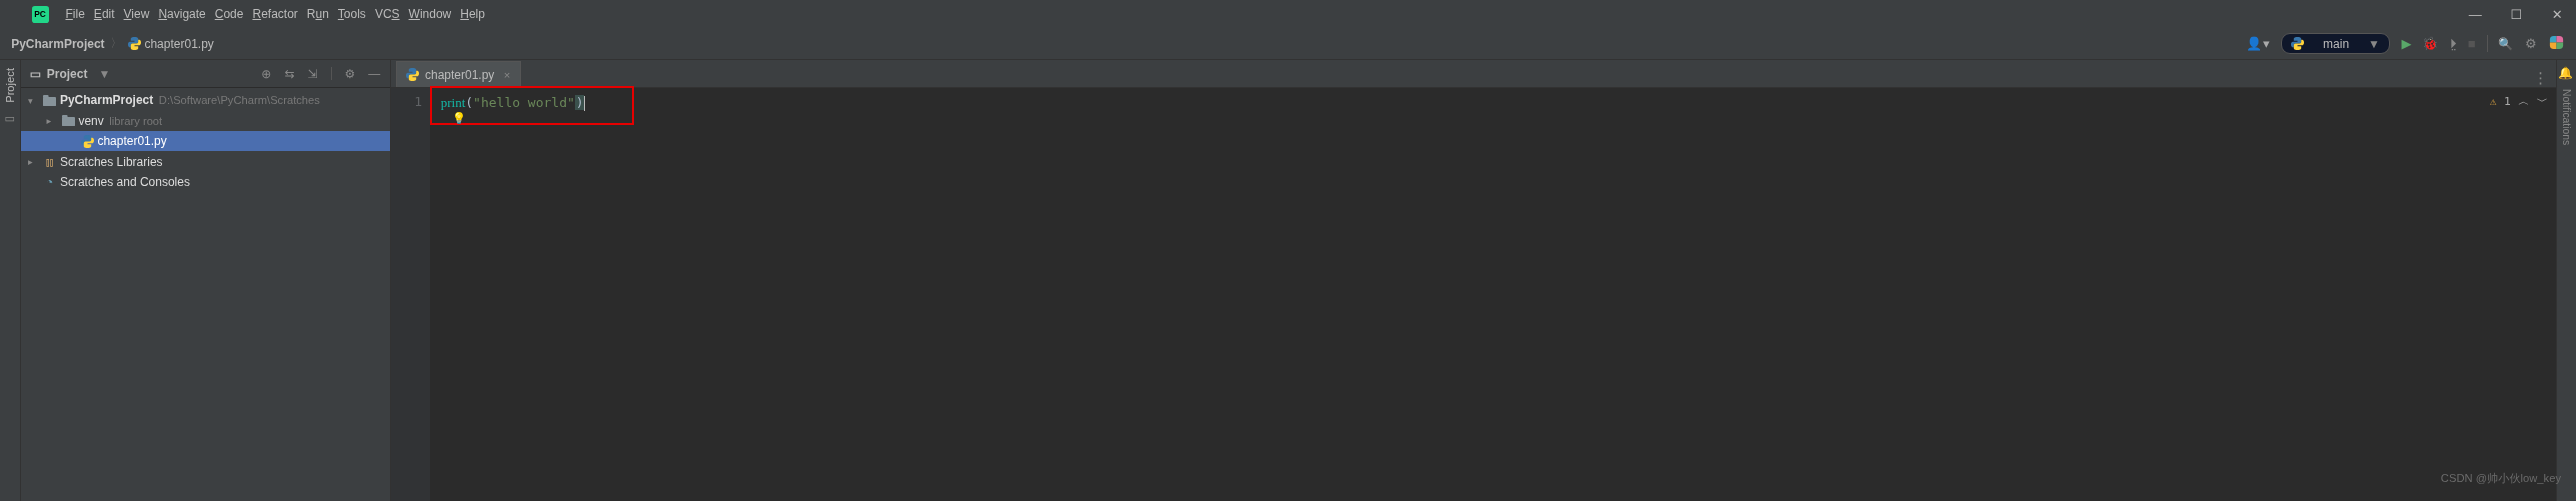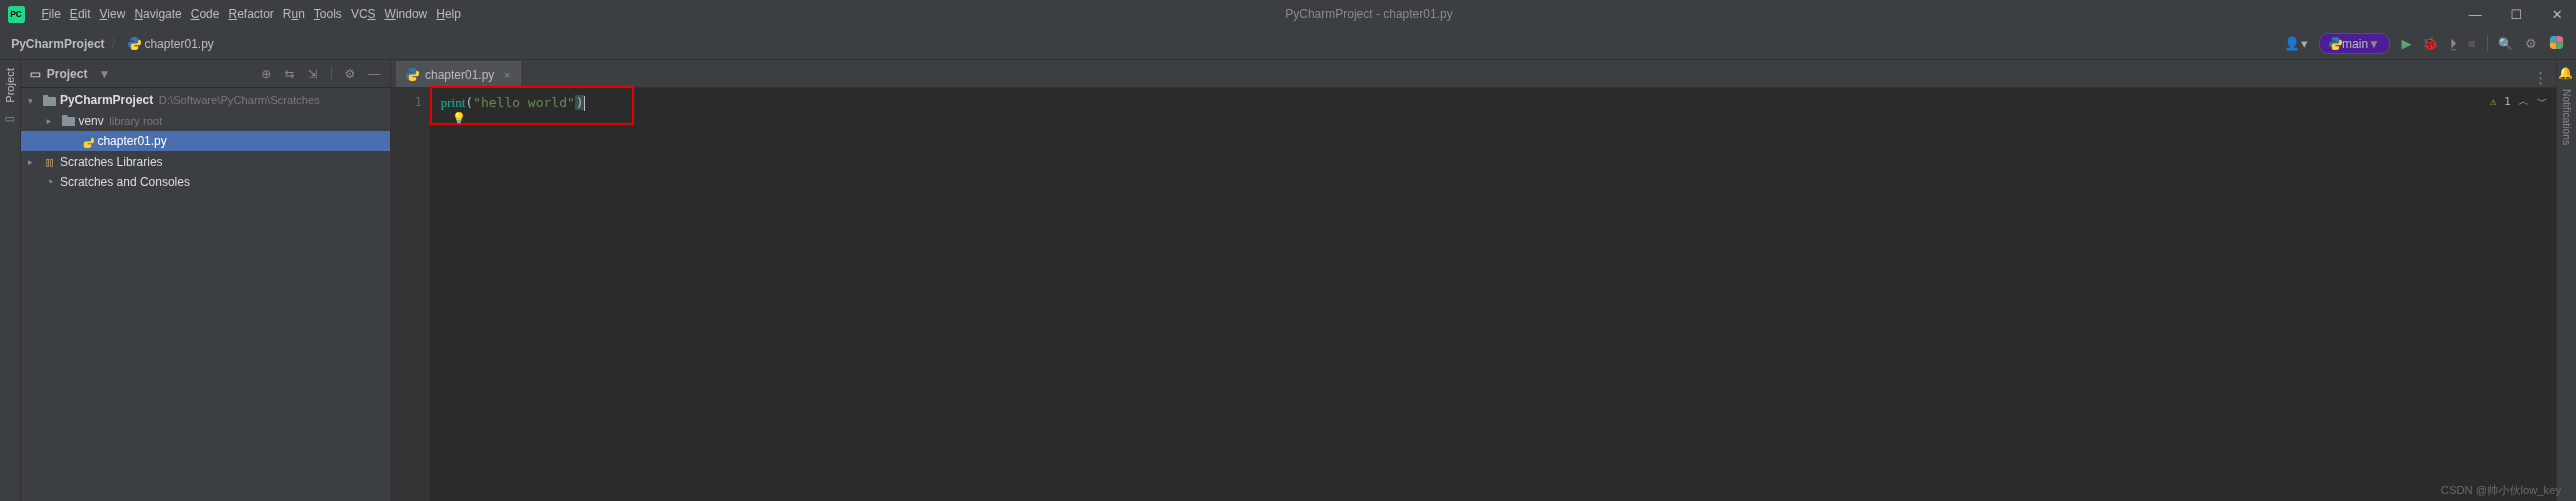--- a/index.html
+++ b/index.html
@@ -1,32 +1,32 @@
 <!DOCTYPE html>
 <html style="font-size:15px"><head>
 <meta charset="utf-8">
 <style>
 * { margin:0; padding:0; box-sizing:border-box; }
 body { font-family:"Segoe UI",Arial,sans-serif; font-size:12px; background:#2b2b2b; color:#bbb; width:2576px; height:502px; overflow:hidden; position:relative; }
 .titlebar { height:28px; background:#3c3f41; display:flex; align-items:center; padding:0 7.5px; }
-.app-icon { width:17px; height:17px; background:#21d789; border-radius:2.8px; display:flex; align-items:center; justify-content:center; font-size:8.4px; font-weight:bold; color:#000; margin-right:17px; }
+.app-icon { width:17px; height:17px; background:#21d789; border-radius:2.8px; display:flex; align-items:center; justify-content:center; font-size:8.4px; font-weight:bold; color:#000; margin-right:17px;margin-left:24px; }
 .menubar { display:flex; gap:9px; }
 .menu-item { color:#bbb; cursor:pointer; }
 .menu-item u { text-decoration:underline; }
 .title-center { flex:1; text-align:center; color:#8a8a8a; font-size:12px; margin-right:187px;}
 .win-controls { display:flex; gap:18.7px; margin-left:auto; color:#bbb; font-size:13px; }
 .win-ctrl { width:22.4px; text-align:center; cursor:pointer; }
 .navbar { height:32px; background:#3c3f41; display:flex; align-items:center; padding:0 11.2px; border-bottom:0.9px solid #323232; }
 .breadcrumb { display:flex; align-items:center; gap:5.6px; color:#bbb; font-weight:bold; }
 .bc-sep { color:#666; font-weight:normal; }
 .bc-file { display:flex; align-items:center; gap:3.7px; font-weight:normal; }
 .py-icon { width:13px; height:13px; display:inline-flex; align-items:center; justify-content:center; }
 .nav-right { margin-left:auto; display:flex; align-items:center; gap:11.2px; }
 .user-ico { color:#aaa; font-size:13px; }
-.run-config { display:flex; align-items:center; gap:0; border:0.9px solid #555; border-radius:9px; padding:2.8px 9.3px; background:#4c1d95; }
+.run-config { display:flex; align-items:center; gap:19px; border:0.9px solid #555; border-radius:9px; padding:2.8px 9.3px; background:#0f172a; }
 .run-btn { color:#59a869; font-size:13px; }
 .debug-btn { color:#59a869; font-size:13px; }
 .nav-ico { color:#888; font-size:13px; }
 .search-ico { color:#aaa; }
 .main { display:flex; height:calc(100% - 60px); }
 .left-gutter { width:20.5px; background:#3c3f41; border-right:0.9px solid #323232; display:flex; flex-direction:column; align-items:center; padding-top:7.5px; gap:9.3px; }
 .gutter-label { writing-mode:vertical-rl; transform:rotate(180deg); color:#bbb; font-size:11.2px; }
 .project-panel { width:370px; background:#3c3f41; display:flex; flex-direction:column; border-right:0.9px solid #323232; }
 .panel-header { height:28px; display:flex; align-items:center; padding:0 9.3px; border-bottom:0.9px solid #2b2b2b; }
 .panel-title { display:flex; align-items:center; gap:5.6px; font-weight:bold; color:#bbb; }
@@ -57,41 +57,40 @@
 .paren { color:#a9b7c6; }
 .caret { display:inline-block; width:0.9px; height:15px; background:#bbb; vertical-align:middle; }
 .hl-close-paren { background:#3b514d; padding:0 0.9px; }
 .hl-box { position:absolute; border:2.8px solid #e60000; pointer-events:none; }
 .bulb { position:absolute; left:22.4px; top:24px; color:#f0a732; font-size:11.2px; }
 .editor-right-bar { position:absolute; right:7.5px; top:5.6px; display:flex; align-items:center; gap:7.5px; color:#aaa; font-size:11.2px; }
 .warn-ico { color:#d9a343; }
 .right-gutter { width:20.5px; background:#3c3f41; border-left:0.9px solid #323232; display:flex; flex-direction:column; align-items:center; padding-top:5.6px; gap:5.6px; }
 .notif-label { writing-mode:vertical-rl; color:#888; font-size:10.3px; margin-top:3.7px; }
 .folder-ico svg, .py-icon svg { display:block; }
-.bottom-watermark { position:absolute; right:15px; bottom:4px; color:#6b6b6b; font-size:11.2px; }
+.bottom-watermark { position:absolute; right:15px; bottom:16px; color:#6b6b6b; font-size:11.2px; }
 </style>
 </head>
 <body>
 
 <div class="titlebar">
   <div class="app-icon">PC</div>
   <div class="menubar">
     <span class="menu-item"><u>F</u><span>ile</span></span>
     <span class="menu-item"><u>E</u>dit</span>
     <span class="menu-item"><u>V</u>iew</span>
     <span class="menu-item"><u>N</u>avigate</span>
     <span class="menu-item"><u>C</u>ode</span>
     <span class="menu-item"><u>R</u>efactor</span>
     <span class="menu-item">R<u>u</u>n</span>
     <span class="menu-item"><u>T</u>ools</span>
     <span class="menu-item">VC<u>S</u></span>
     <span class="menu-item"><u>W</u>indow</span>
     <span class="menu-item"><u>H</u>elp</span>
   </div>
-  <div class="title-center">PyCharmProject - chapter01.py</div>
   <div class="win-controls">
     <span class="win-ctrl">―</span>
     <span class="win-ctrl">☐</span>
     <span class="win-ctrl">✕</span>
   </div>
 </div>
 
 <div class="navbar">
   <div class="breadcrumb">
     <span>PyCharmProject</span>

